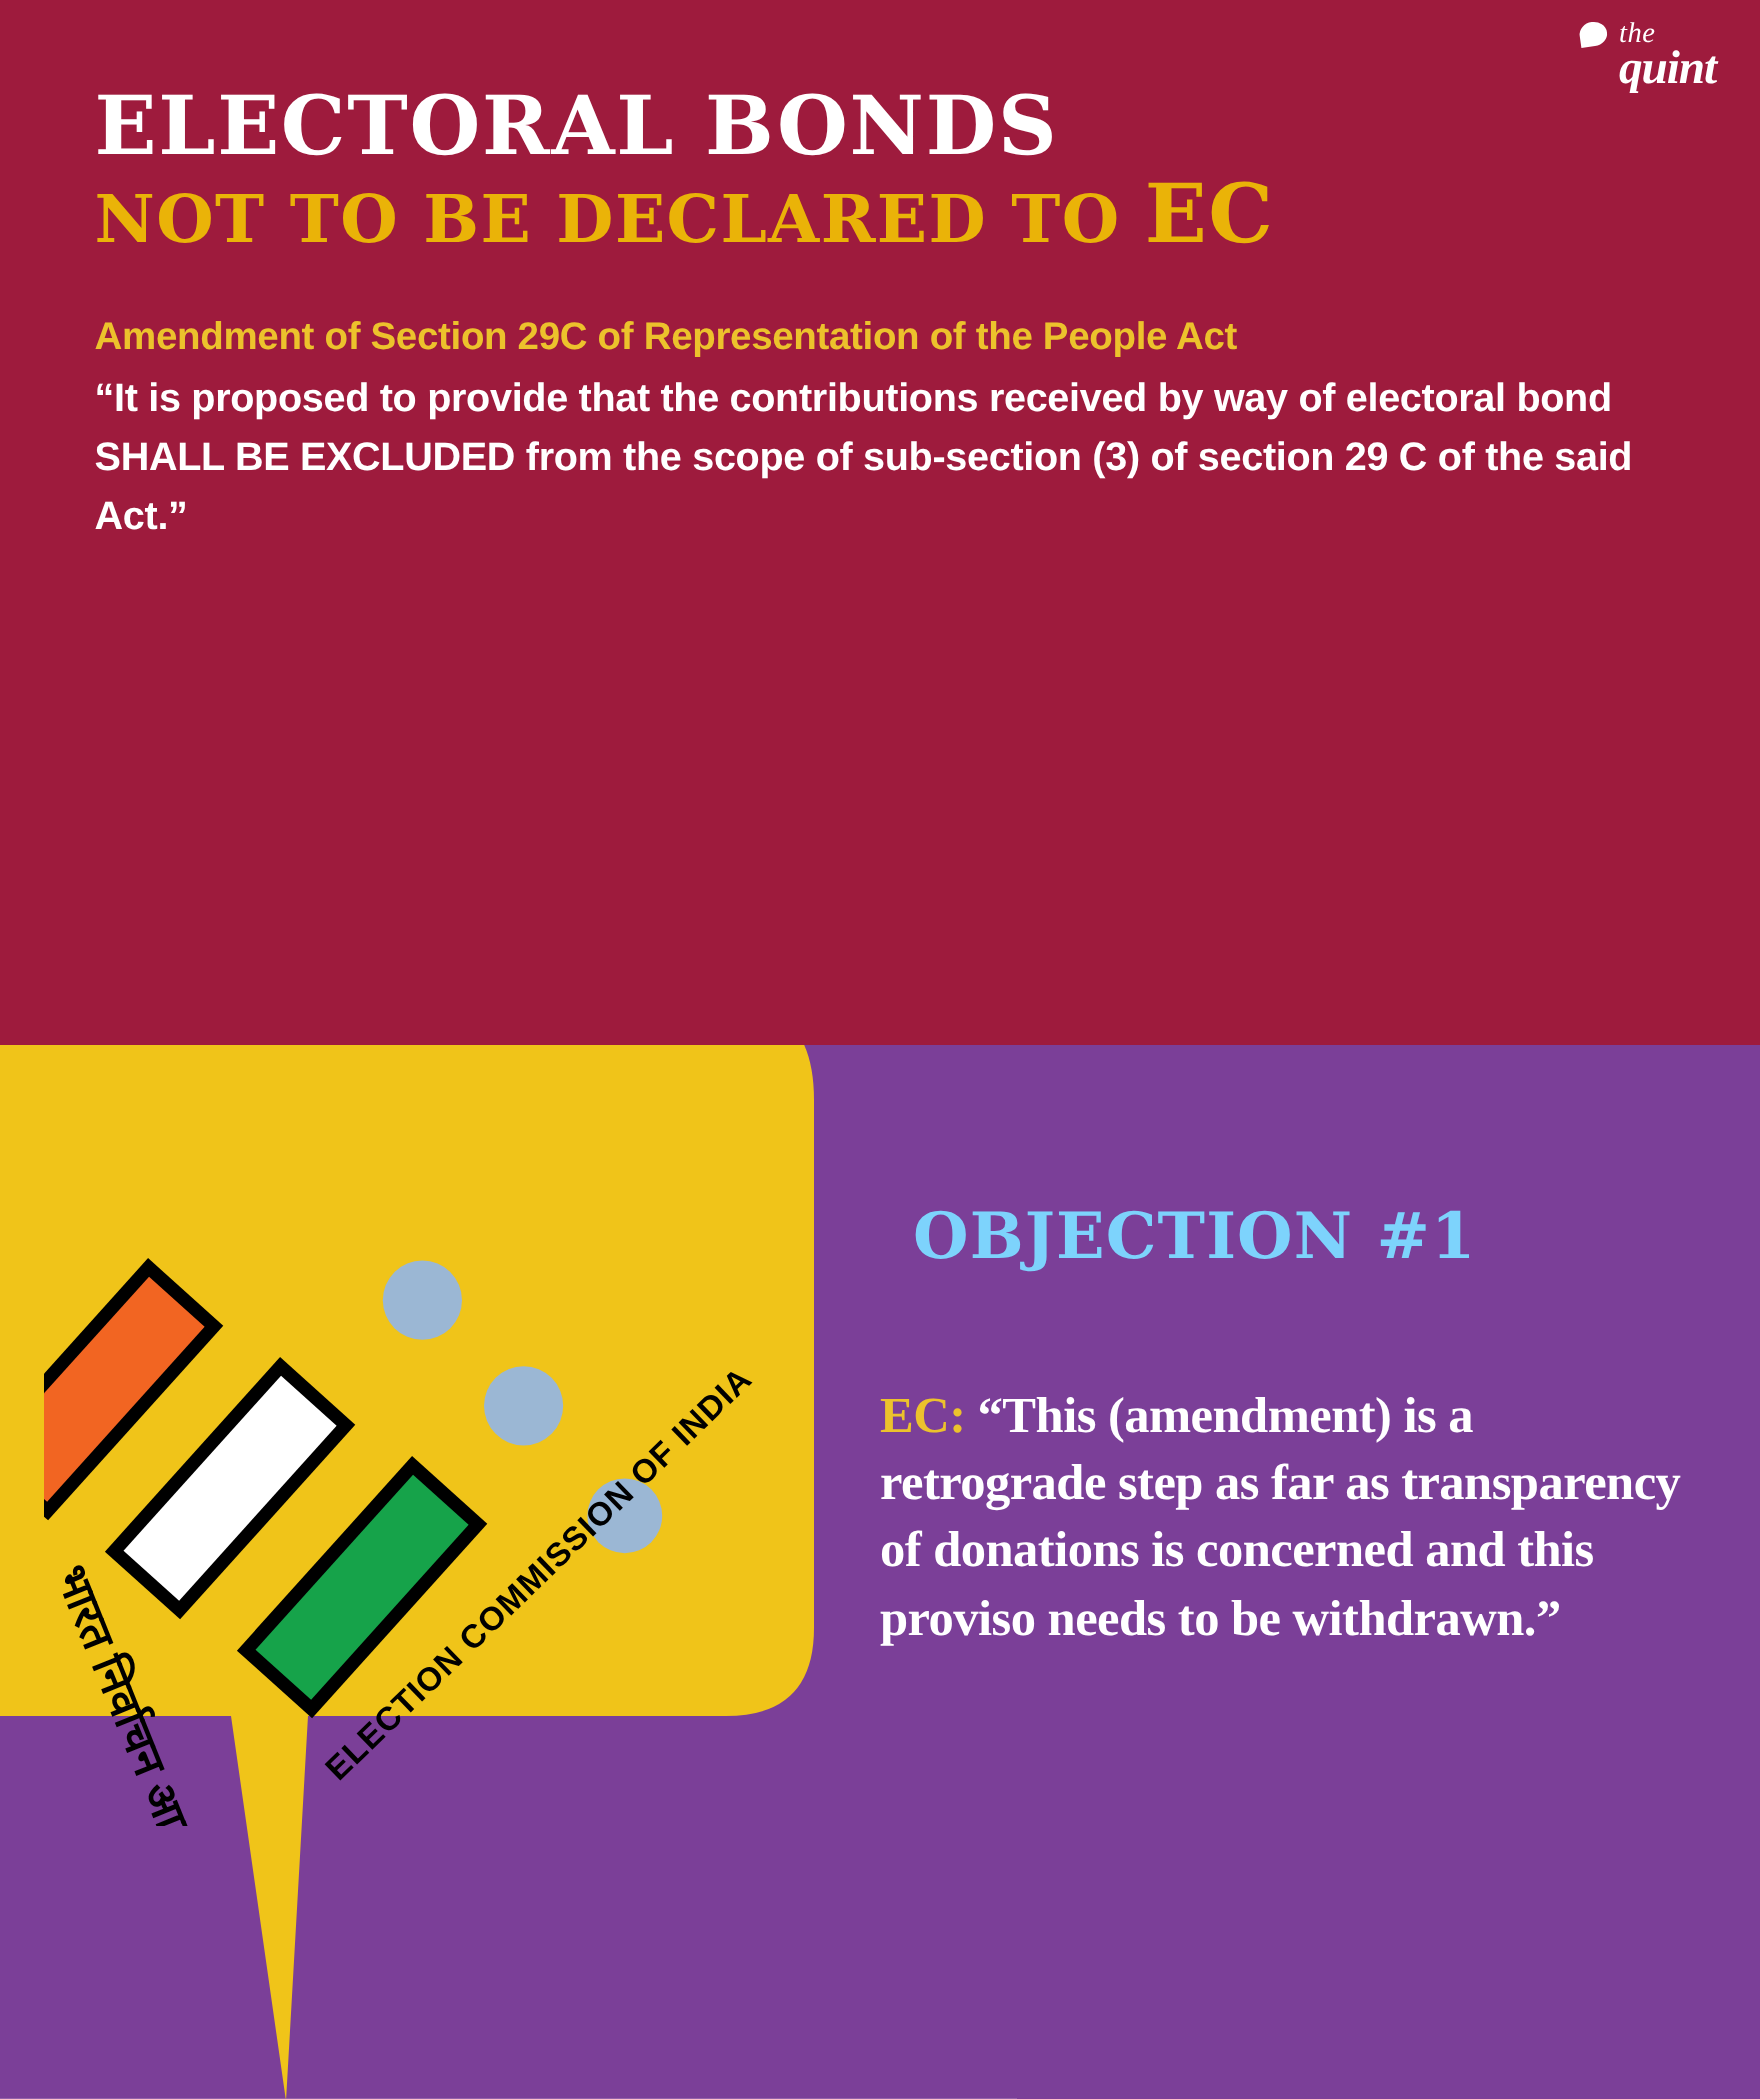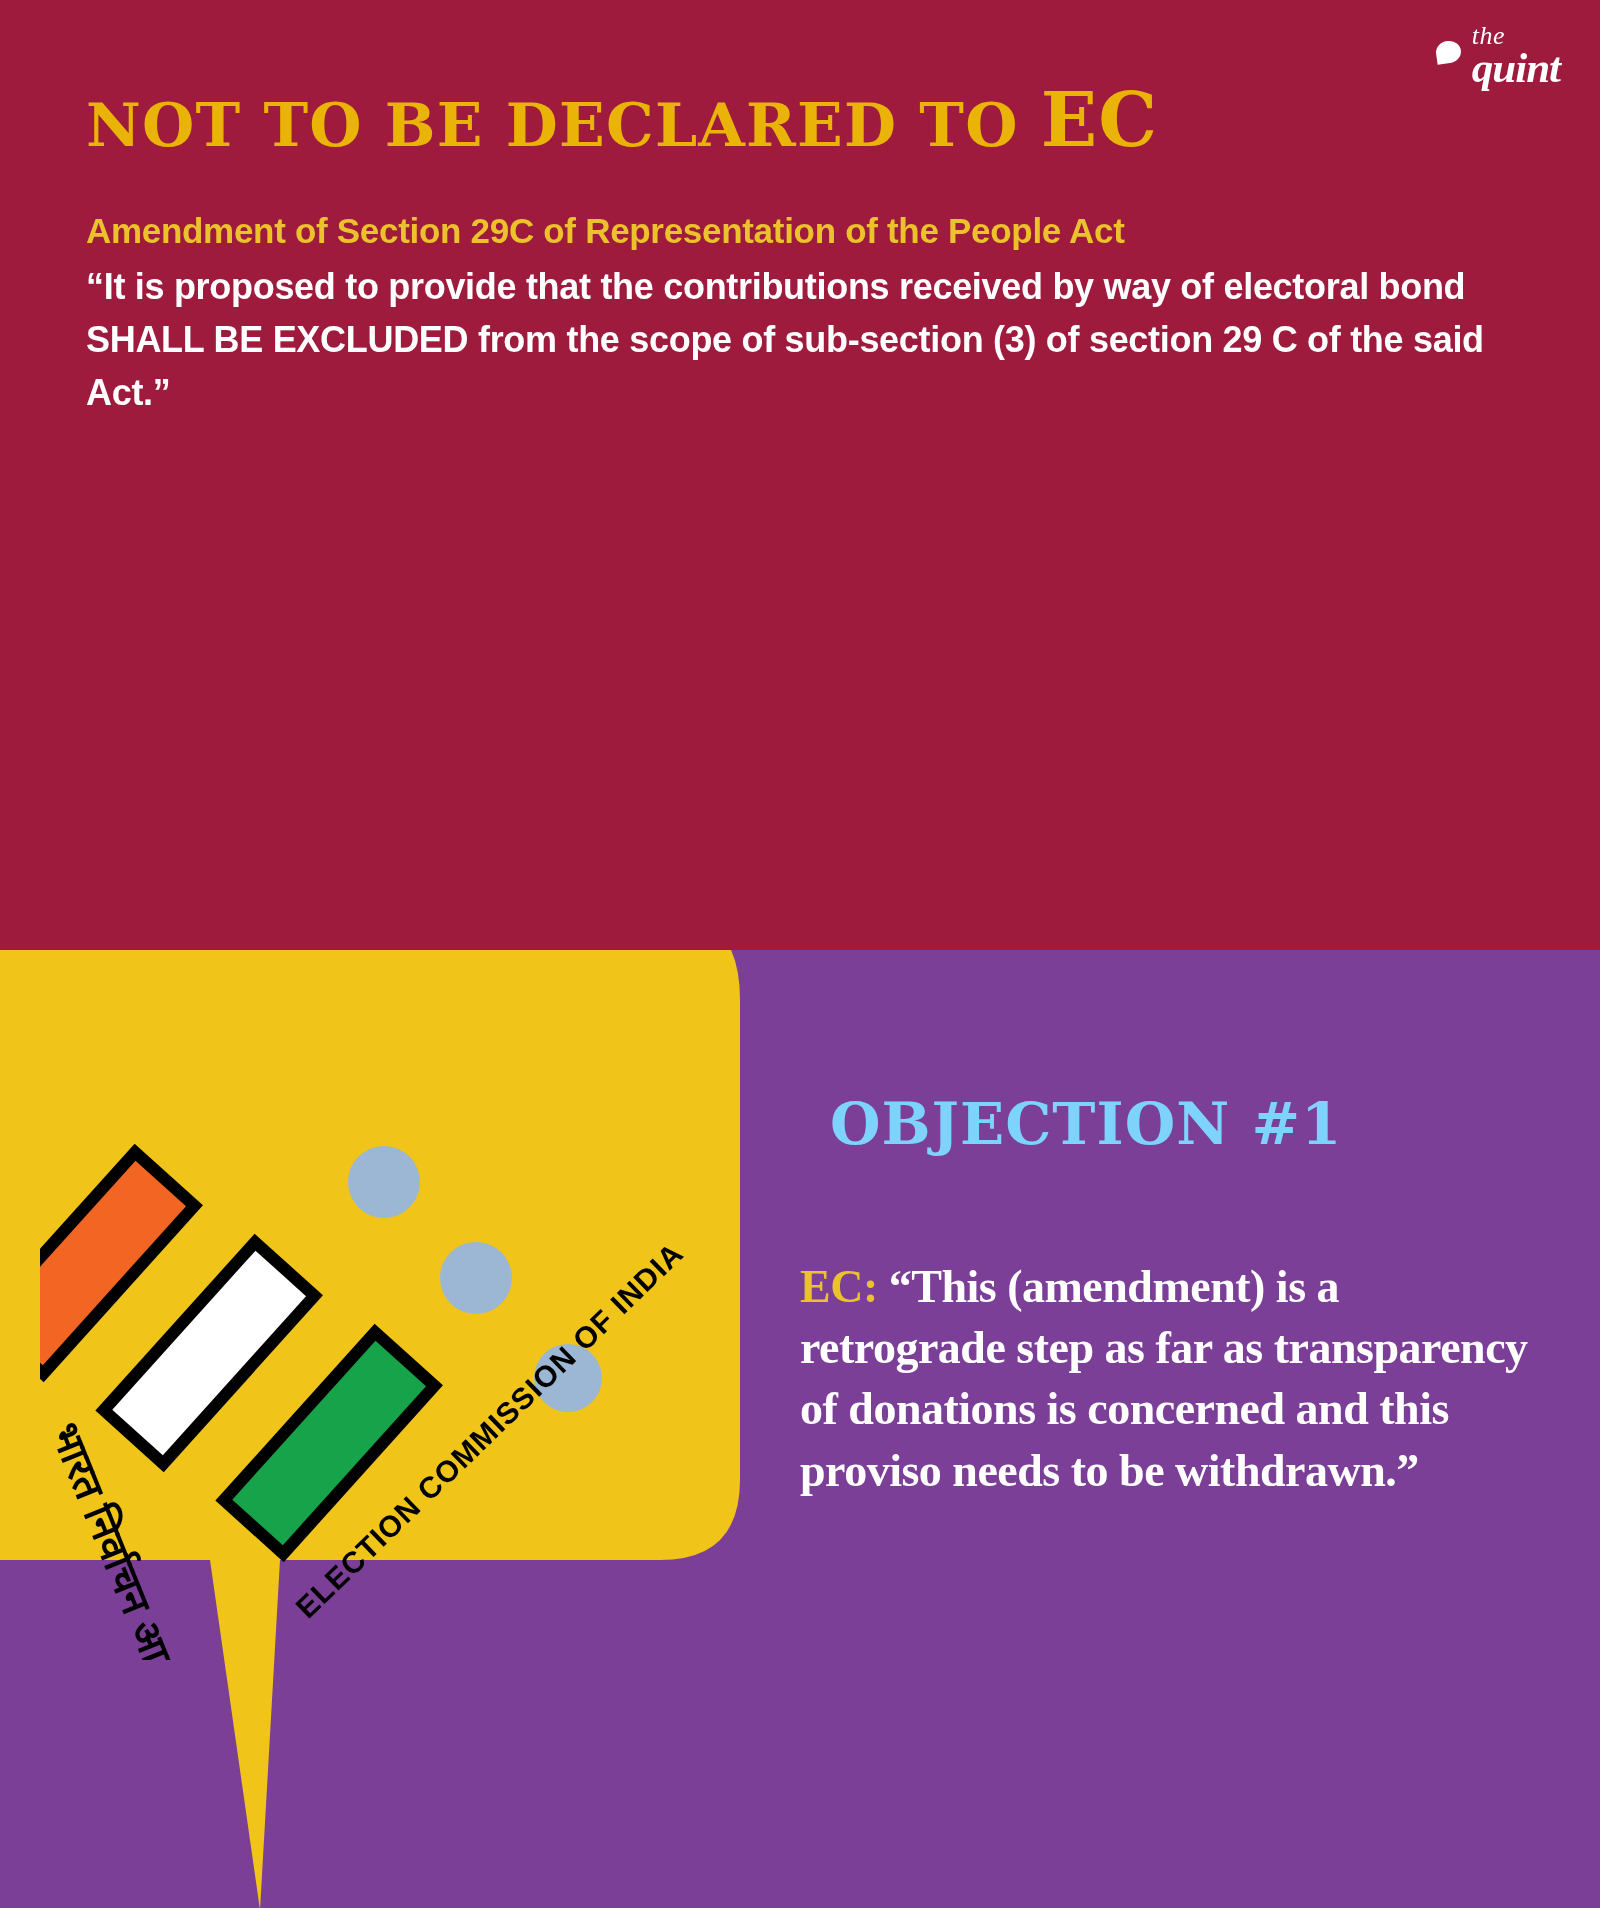--- a/index.html
+++ b/index.html
@@ -27,21 +27,20 @@
     padding: 78px 86px 0 86px;
   }
 
   .logo {
     position: absolute;
     right: 40px;
     top: 18px;
     width: 200px;
     height: 76px;
     display: flex;
-    align-items: center;
     justify-content: flex-end;
   }
   .logo-mark {
     position: relative;
     width: 30px;
     height: 34px;
     margin-right: 6px;
   }
   .logo-mark .bubble {
     position: absolute;
@@ -179,20 +178,21 @@
     <div class="logo-mark">
       <div class="bubble"></div>
     </div>
     <div class="logo-text">
       <span class="t1">the</span>
       <span class="t2">quint</span>
     </div>
   </div>
 
 
+  <h2 class="headline-1">ELECTORAL BONDS</h2>
   <h2 class="headline-2"><span>NOT TO BE DECLARED TO </span><span class="big">EC</span></h2>
 
   <p class="sub-yellow">Amendment of Section 29C of Representation of the People Act</p>
 
   <p class="quote-block">“It is proposed to provide that the contributions received by way of electoral bond SHALL BE EXCLUDED from the scope of sub-section (3) of section 29 C of the said Act.”</p>
 </div>
 
 <div class="bottom-panel">
 
   <svg class="bubble-shape" viewBox="0 0 780 1000">

